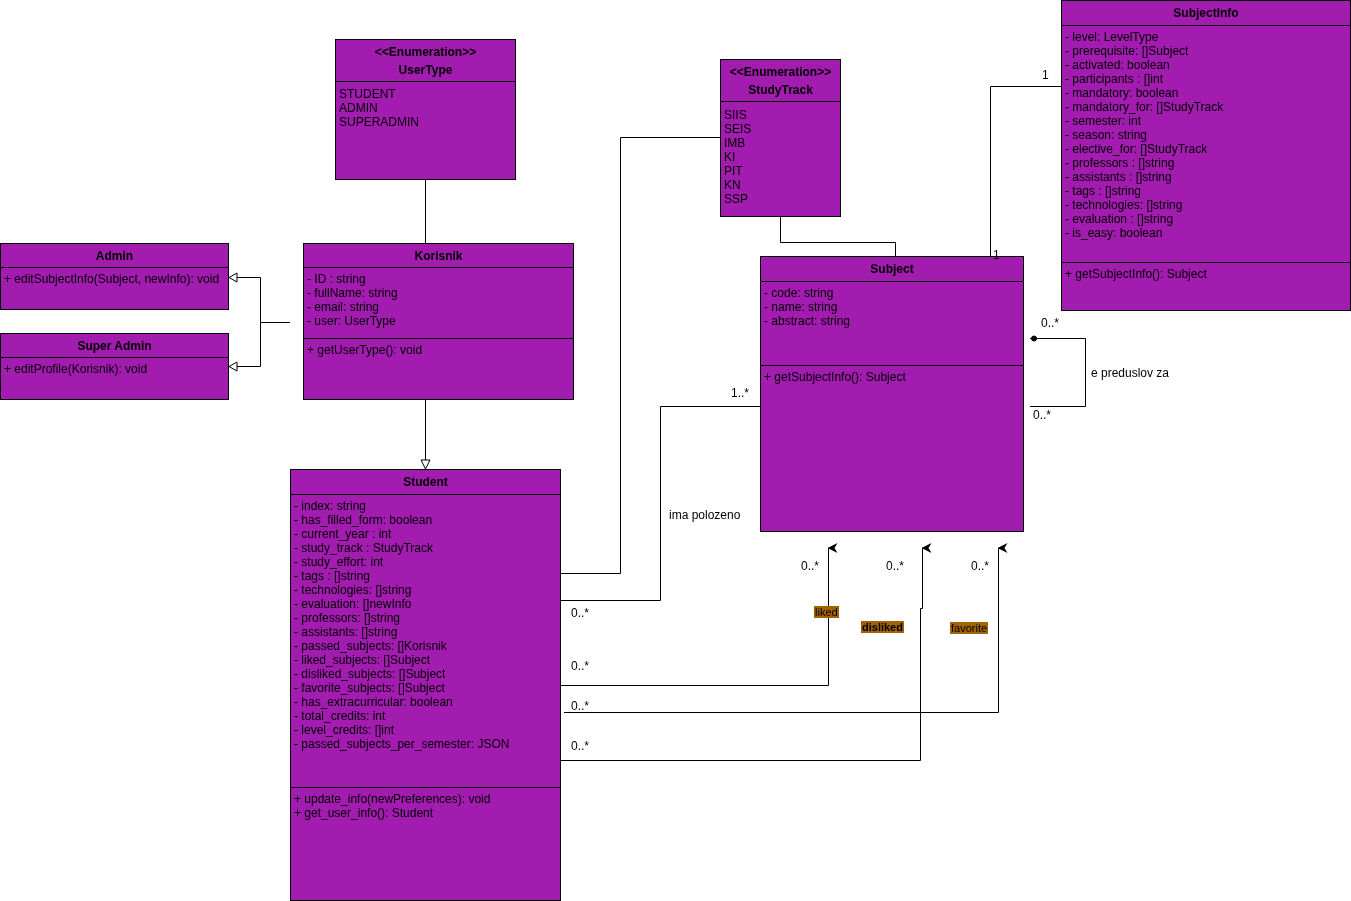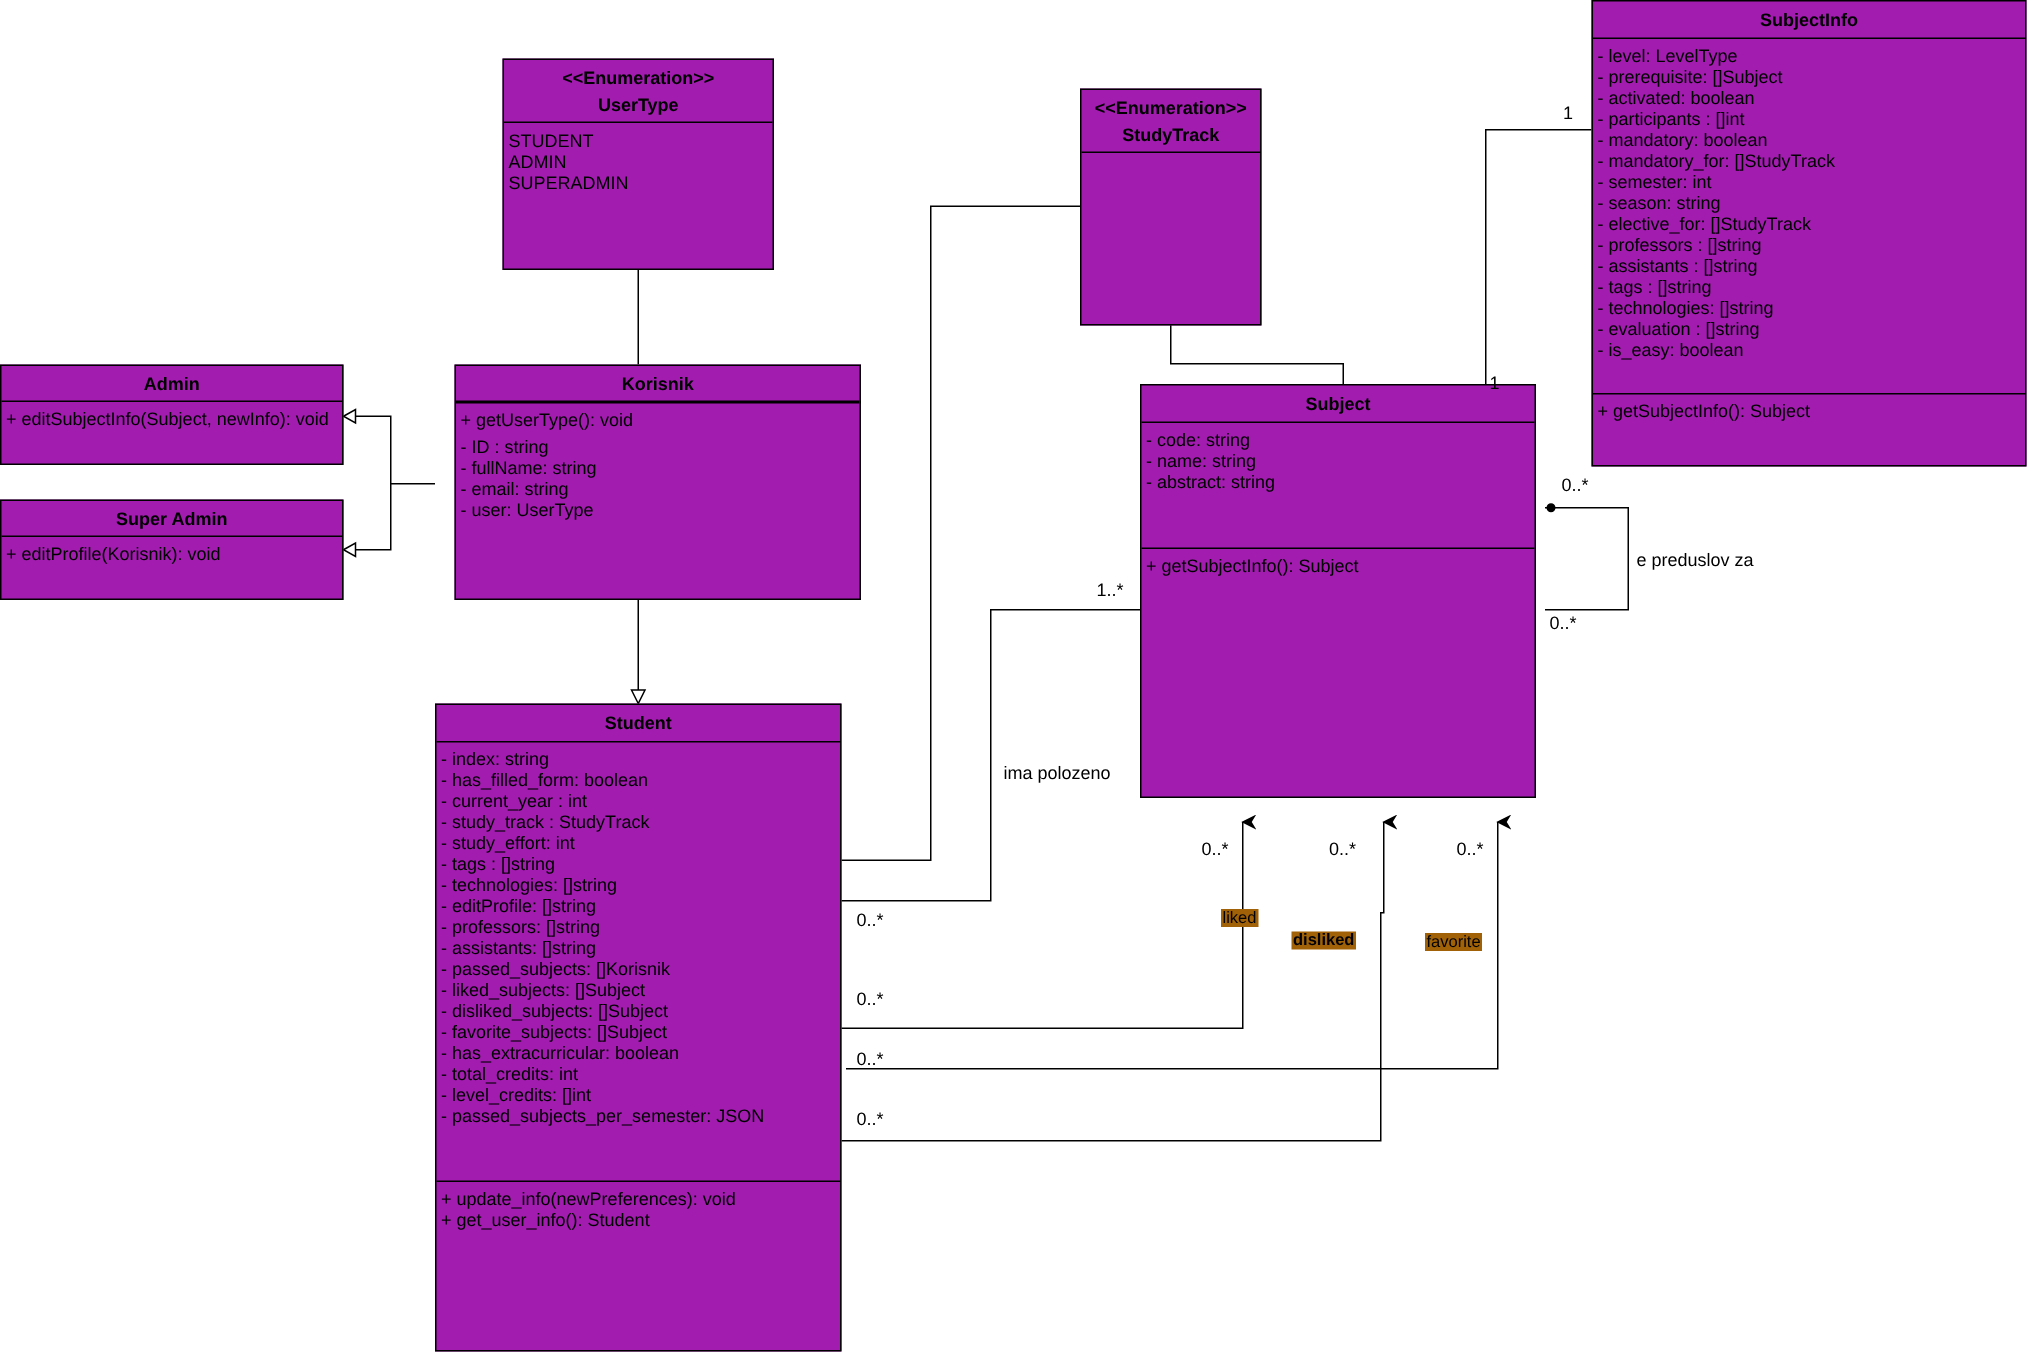--- a/index.html
+++ b/index.html
@@ -65,20 +65,29 @@
     <div class="line">ADMIN</div>
     <div class="line">SUPERADMIN</div>
   </div>
 </div>
 
 <div class="cls" style="left:720px;top:59px;width:121px;height:158px;">
   <div class="hdr" style="height:42px;padding-top:3px;">
     <div>&lt;&lt;Enumeration&gt;&gt;</div>
     <div>StudyTrack</div>
   </div>
+  <div class="sec" style="padding-top:6px;">
+    <div class="line">SIIS</div>
+    <div class="line">SEIS</div>
+    <div class="line">IMB</div>
+    <div class="line">KI</div>
+    <div class="line">PIT</div>
+    <div class="line">KN</div>
+    <div class="line">SSP</div>
+  </div>
 </div>
 
 <div class="cls" style="left:0px;top:243px;width:229px;height:67px;">
   <div class="hdr" style="height:24px;padding-top:3px;">
     <div>Admin</div>
   </div>
   <div class="sec">
     <div class="line">+ editSubjectInfo(Subject, newInfo): void</div>
   </div>
 </div>
@@ -88,45 +97,45 @@
     <div>Super Admin</div>
   </div>
   <div class="sec">
     <div class="line">+ editProfile(Korisnik): void</div>
   </div>
 </div>
 
 <div class="cls" style="left:290px;top:243px;width:271px;height:157px;margin-left:13px;">
   <div class="hdr" style="height:24px;padding-top:3px;">
     <div>Korisnik</div>
-  </div>
-  <div class="sec methods">
-    <div class="line">+ getUserType(): void</div>
   </div>
   <div class="sec" style="height:70px;">
     <div class="line">- ID : string</div>
     <div class="line">- fullName: string</div>
     <div class="line">- email: string</div>
     <div class="line">- user: UserType</div>
+  </div>
+  <div class="sec methods">
+    <div class="line">+ getUserType(): void</div>
   </div>
 </div>
 
 <div class="cls" style="left:290px;top:469px;width:271px;height:432px;">
   <div class="hdr" style="height:25px;padding-top:3px;">
     <div>Student</div>
   </div>
   <div class="sec" style="height:292px;">
     <div class="line">- index: string</div>
     <div class="line">- has_filled_form: boolean</div>
     <div class="line">- current_year : int</div>
     <div class="line">- study_track : StudyTrack</div>
     <div class="line">- study_effort: int</div>
     <div class="line">- tags : []string</div>
     <div class="line">- technologies: []string</div>
-    <div class="line">- editProfile: []string</div>
+    <div class="line">- evaluation: []newInfo</div>
     <div class="line">- professors: []string</div>
     <div class="line">- assistants: []string</div>
     <div class="line">- passed_subjects: []Korisnik</div>
     <div class="line">- liked_subjects: []Subject</div>
     <div class="line">- disliked_subjects: []Subject</div>
     <div class="line">- favorite_subjects: []Subject</div>
     <div class="line">- has_extracurricular: boolean</div>
     <div class="line">- total_credits: int</div>
     <div class="line">- level_credits: []int</div>
     <div class="line">- passed_subjects_per_semester: JSON</div>

